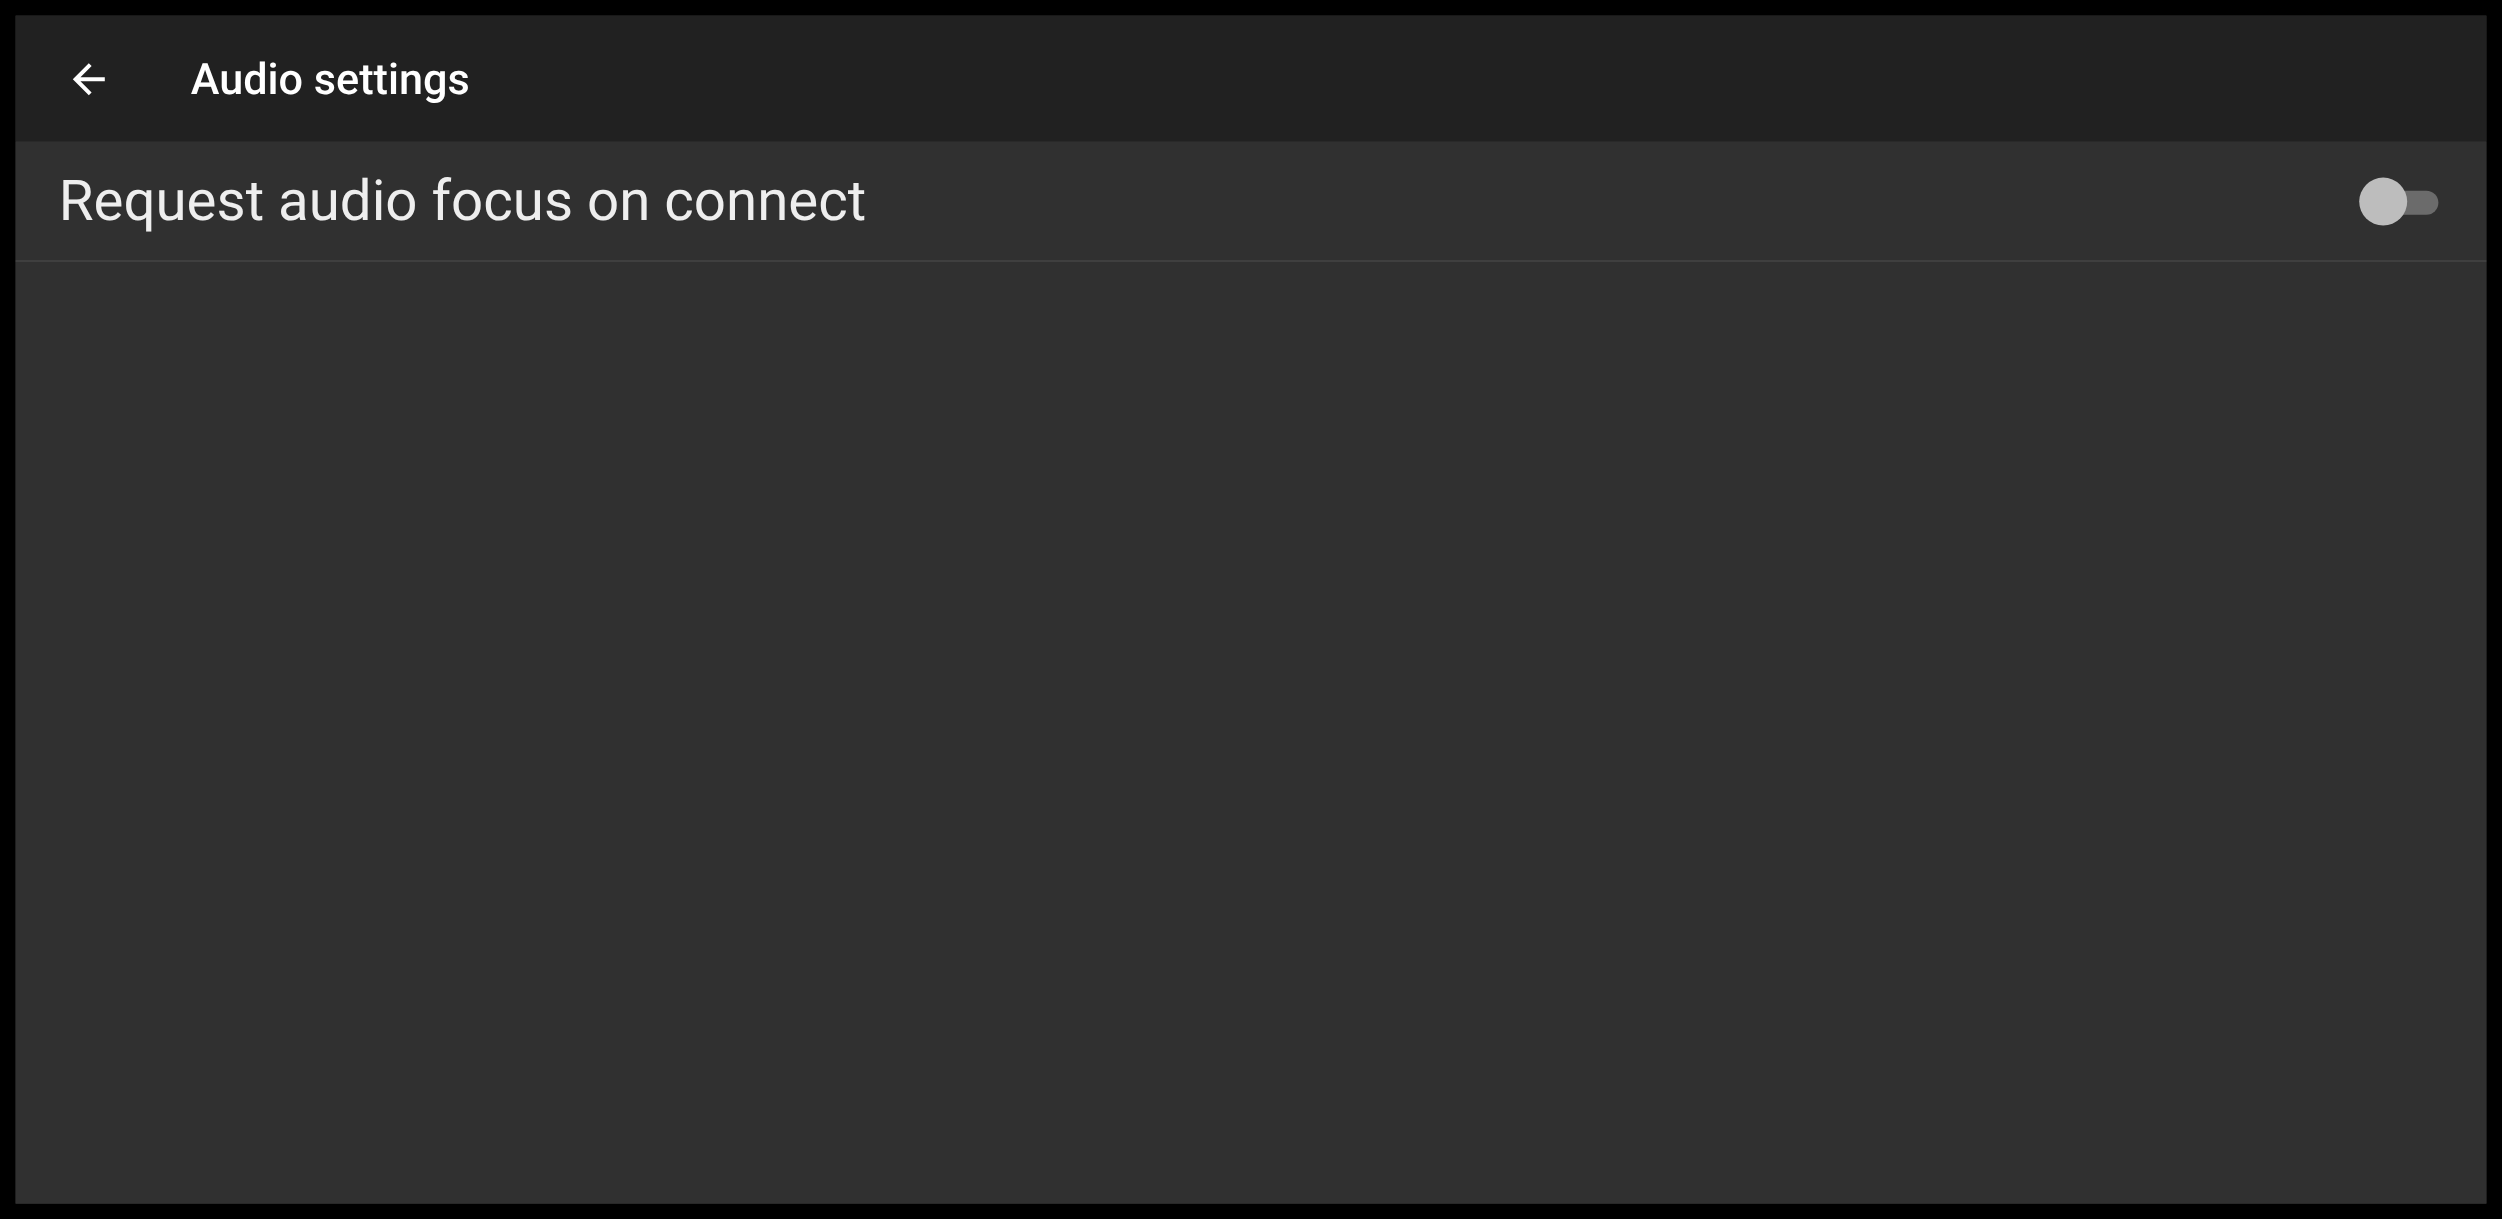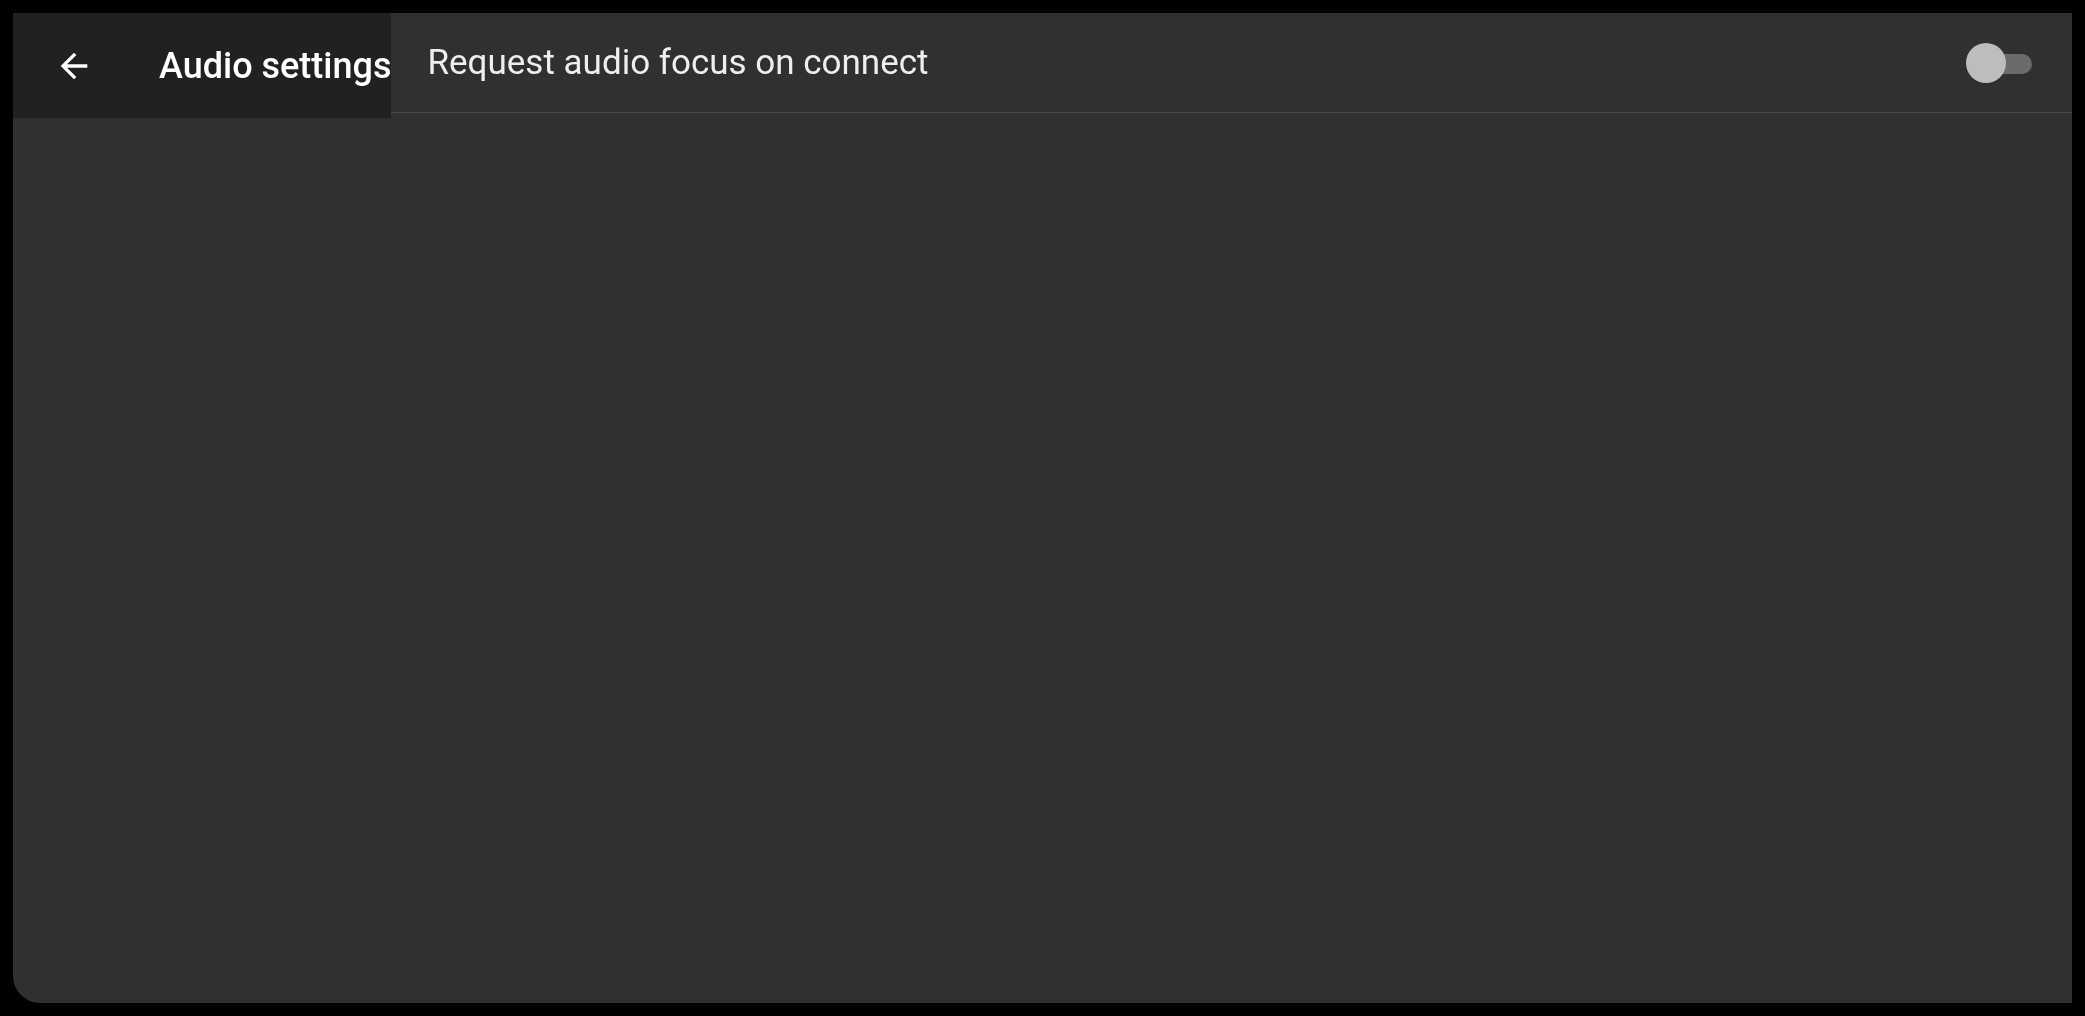--- a/index.html
+++ b/index.html
@@ -18,22 +18,21 @@
       width: 100%;
       height: 100%;
       background: #000;
       padding: 13px;
     }
     .screen {
       width: 100%;
       height: 100%;
       background: #303030;
       display: flex;
-      flex-direction: row;
-      border-radius: 27px;
+      flex-direction: column;
     }
     .header {
       height: 105px;
       background: #212121;
       display: flex;
       align-items: center;
       padding-left: 36px;
     }
     .back-btn {
       width: 50px;
@@ -64,21 +63,21 @@
       height: 100px;
       display: flex;
       align-items: center;
       padding-left: 36px;
       padding-right: 40px;
       border-bottom: 1px solid #494949;
       cursor: pointer;
     }
     .setting-label {
       color: #eeeeee;
-      font-size: 35px;
+      font-size: 47px;
       font-weight: 400;
       flex: 1;
     }
     .toggle {
       position: relative;
       width: 64px;
       height: 24px;
       cursor: pointer;
     }
     .toggle-track {

